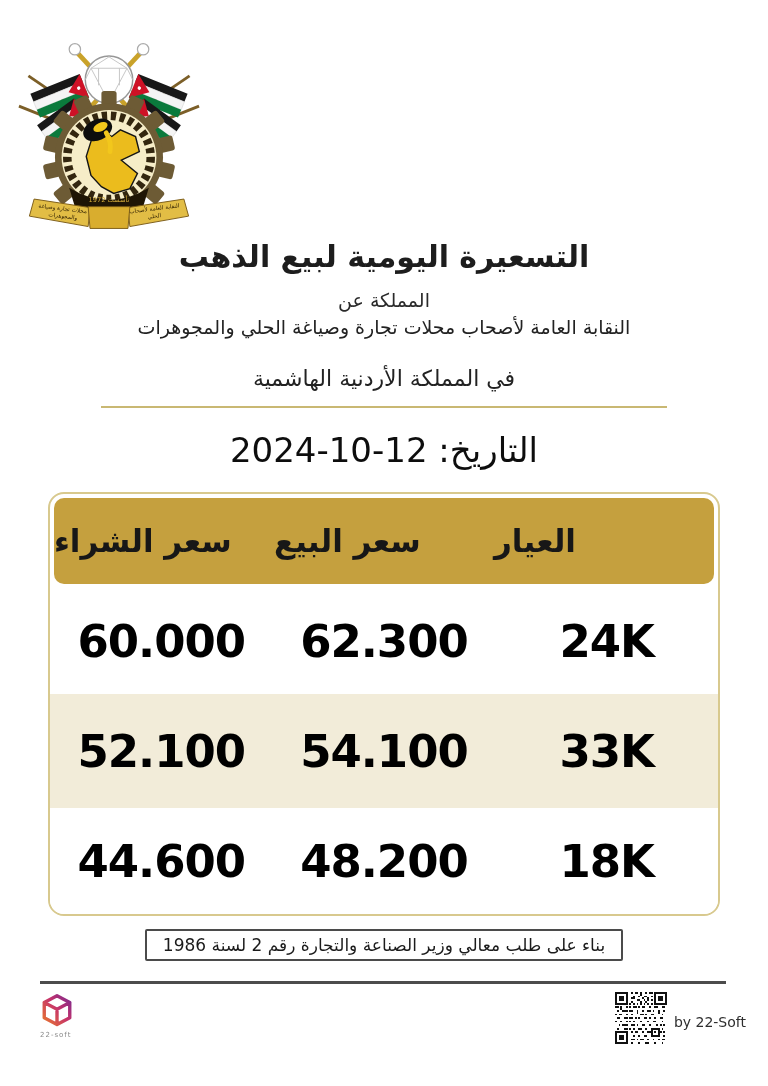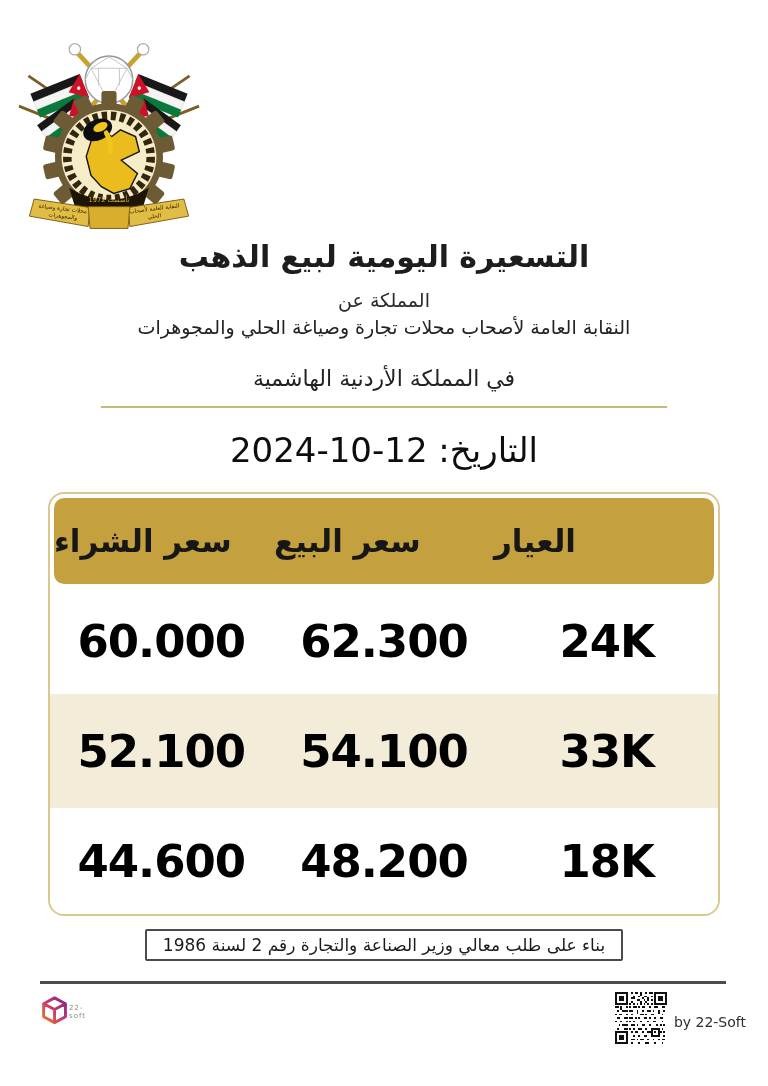--- a/index.html
+++ b/index.html
@@ -40,21 +40,21 @@
     display:inline-block;border:2px solid #4b4b4b;border-radius:2px;
     padding:4px 16px;font-size:17px;color:#1b1b1b;direction:rtl;
   }
 
   
   .bottom-rule{width:686px;height:3px;background:#4c4c4c;margin:20px 0 0 40px;}
   .bottom-row{
     display:flex;justify-content:space-between;align-items:flex-start;
     padding:8px 22px 0 40px;
   }
-  .brand-block{display:flex;flex-direction:row;align-items:center;width:56px;}
+  .brand-block{display:flex;flex-direction:column;align-items:flex-start;width:56px;}
   .brand-caption{font-size:7px;color:#8a8a8a;margin-top:1px;letter-spacing:1px;}
   .qr-block{display:flex;align-items:center;gap:7px;}
   .qr-credit{font-size:14px;color:#2e2e2e;margin-top:8px;}
 </style>
 </head>
 <body>
 
 <div class="emblem-wrap">
   <svg viewBox="0 0 230 212" width="218" height="201" aria-hidden="true">
 

